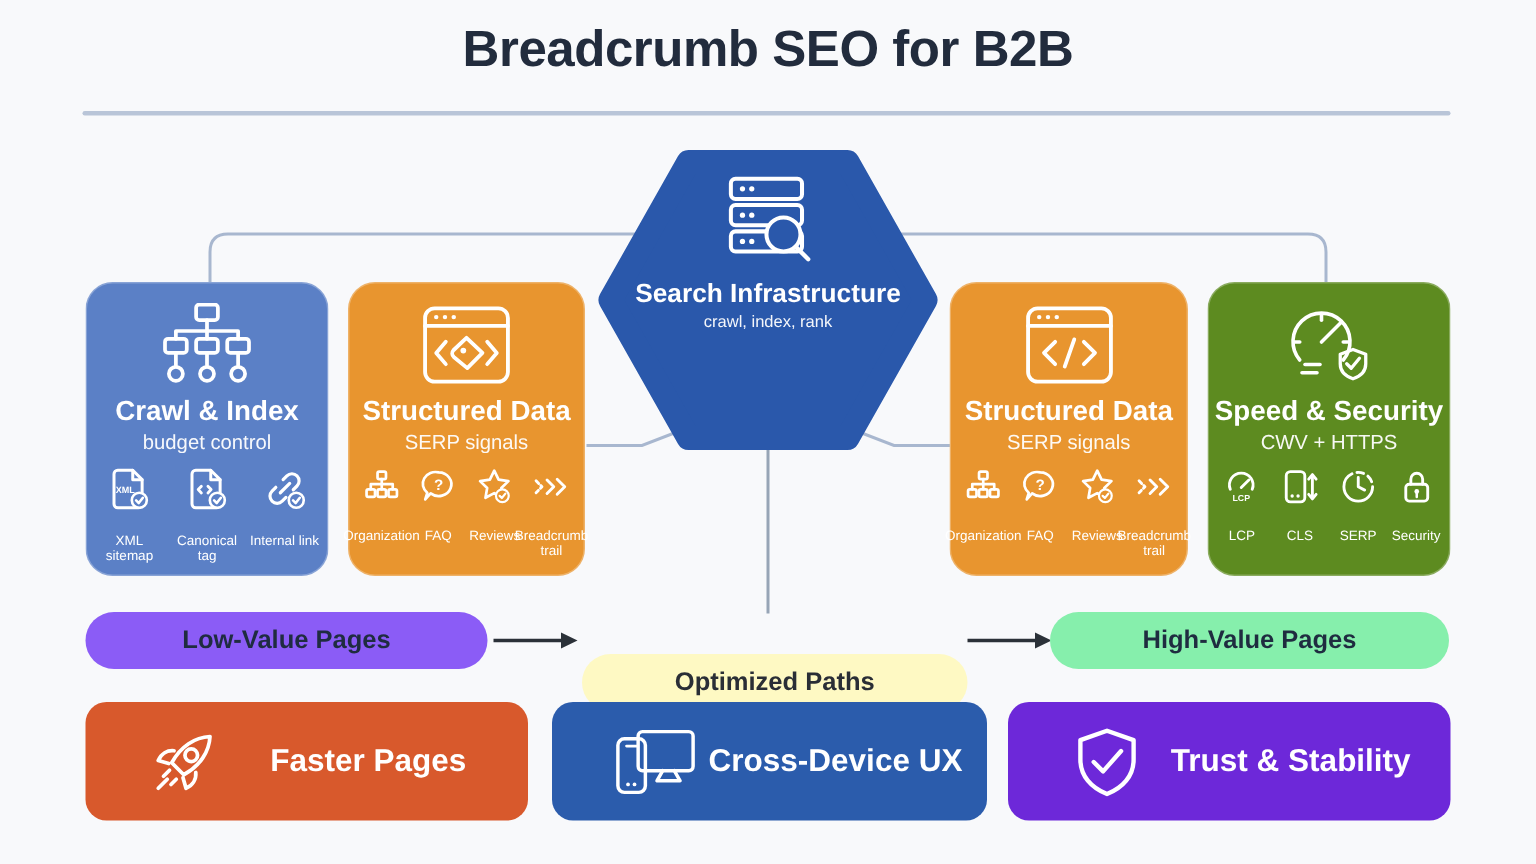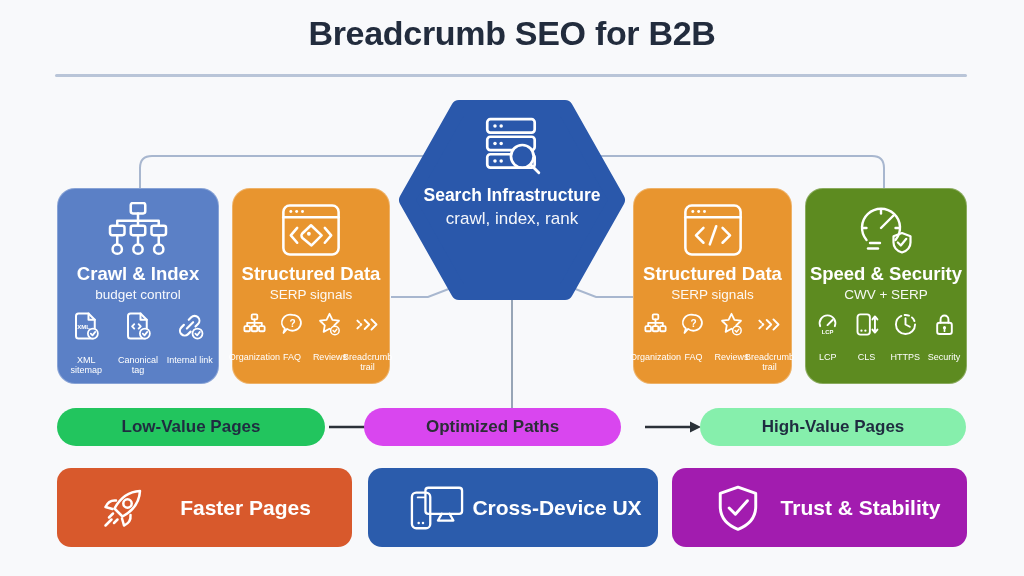--- a/index.html
+++ b/index.html
@@ -18,21 +18,21 @@
   }
   .connectors { position:absolute; top:0; left:0; z-index:1; }
   .flow-arrow { position:absolute; z-index:2; }
 
   
   .hexagon { position:absolute; left:397px; top:98px; width:230px; height:205px; z-index:3; }
   .hexagon .hex-bg { position:absolute; left:0; top:0; }
   .hex-content { position:absolute; left:0; top:0; width:100%; height:100%;
     display:flex; flex-direction:column; align-items:center; padding-top:17px; }
   .hex-title { font-size:17.5px; font-weight:700; margin-top:8px; }
-  .hex-sub { font-size:17px; margin-top:3px; opacity:.95; }
+  .hex-sub { font-size:11px; margin-top:3px; opacity:.95; }
 
   
   .card {
     position:absolute; top:188px; height:196px; border-radius:18px; z-index:2;
     display:flex; flex-direction:column; align-items:center; padding-top:13px;
     text-align:center; border:1.5px solid rgba(255,255,255,.28);
   }
   .card-blue   { left:57px;  width:162px; background:#5b80c6; }
   .card-orange-l{ left:232px; width:158px; background:#e8952f; }
   .card-orange-r{ left:633px; width:159px; background:#e8952f; }
@@ -42,32 +42,32 @@
   .card-items { display:flex; justify-content:center; gap:5px; margin-top:9px; width:100%; padding:0 5px; }
   .item { display:flex; flex-direction:column; align-items:center; flex:1; min-width:0; }
   .item-label { font-size:9px; font-weight:500; margin-top:14px; line-height:1.15; }
 
   
   .pill {
     position:absolute; top:408px; height:38px; border-radius:19px; z-index:2;
     display:flex; align-items:center; justify-content:center;
     font-size:17px; font-weight:700; color:#1f2c40;
   }
-  .pill-1 { left:57px;  width:268px; background:#22c55e; }
-  .pill-2 { left:364px; width:257px; background:#d946ef; color:#2a2e36; }
+  .pill-1 { left:57px;  width:268px; background:#8b5cf6; }
+  .pill-2 { left:388px; width:257px; background:#fef9c3; color:#2a2e36;margin-top:28px; }
   .pill-3 { left:700px; width:266px; background:#86efac; }
 
   
   .banner {
     position:absolute; top:468px; height:79px; border-radius:14px; z-index:2;
     display:flex; align-items:center; padding-left:42px;
   }
   .banner-1 { left:57px;  width:295px; background:#d8592c; }
   .banner-2 { left:368px; width:290px; background:#2b5cac; }
-  .banner-3 { left:672px; width:295px; background:#a21caf; }
+  .banner-3 { left:672px; width:295px; background:#6d28d9; }
   .banner-label { flex:1; text-align:center; font-size:21px; font-weight:700; margin-right:8px; }
 
   svg { display:block; }
   .ic { stroke:#fff; fill:none; stroke-linecap:round; stroke-linejoin:round; }
   .ic-txt { fill:#fff; stroke:none; font-weight:700; font-family:"Liberation Sans",sans-serif; }
 </style>
 </head>
 <body>
 
 <div class="canvas">
@@ -295,21 +295,21 @@
         <line x1="27" y1="7.5" x2="27" y2="11.5"></line>
         <line x1="45.5" y1="26" x2="41.5" y2="26"></line>
         <line x1="27" y1="26" x2="39.5" y2="13.5"></line>
         <line x1="16" y1="41" x2="26" y2="41"></line>
         <line x1="14" y1="46.5" x2="24" y2="46.5"></line>
       </g>
       <path d="M48,31 l8.5,3.2 v6.3 c0,5.2 -3.6,8.4 -8.5,10 c-4.9,-1.6 -8.5,-4.8 -8.5,-10 v-6.3 z" fill="#5d8b20" class="ic" stroke-width="2.2"></path>
       <polyline points="43.8,40.5 46.8,43.5 52.3,36.8" class="ic" stroke-width="2.2"></polyline>
     </svg>
     <div class="card-title">Speed &amp; Security</div>
-    <div class="card-sub">CWV + SERP</div>
+    <div class="card-sub">CWV + HTTPS</div>
     <div class="card-items">
       <div class="item">
         <svg width="27" height="27" viewBox="0 0 24 24">
           <path d="M5.5,13.5 A7,7 0 1 1 18.5,13.5" class="ic" stroke-width="1.7"></path>
           <line x1="12" y1="12.5" x2="16.5" y2="8" class="ic" stroke-width="1.7"></line>
           <text x="12" y="20.5" class="ic-txt" font-size="5.2" text-anchor="middle">LCP</text>
         </svg>
         <div class="item-label">LCP</div>
       </div>
       <div class="item">
@@ -323,21 +323,21 @@
             <polyline points="17.3,16.5 19.5,19.2 21.7,16.5"></polyline>
           </g>
         </svg>
         <div class="item-label">CLS</div>
       </div>
       <div class="item">
         <svg width="27" height="27" viewBox="0 0 24 24">
           <circle cx="12" cy="12" r="8.5" class="ic" stroke-width="1.7" stroke-dasharray="36 3 4 3 4 3"></circle>
           <polyline points="12,6.5 12,12 15.8,14" class="ic" stroke-width="1.7"></polyline>
         </svg>
-        <div class="item-label">HTTPS</div>
+        <div class="item-label">SERP</div>
       </div>
       <div class="item">
         <svg width="27" height="27" viewBox="0 0 24 24">
           <rect x="5.5" y="10.5" width="13" height="10" rx="2" class="ic" stroke-width="1.7"></rect>
           <path d="M8.5,10.5 v-3 a3.5,3.5 0 0 1 7,0 v3" class="ic" stroke-width="1.7"></path>
           <circle cx="12" cy="14.8" r="1.4" fill="#fff"></circle>
           <line x1="12" y1="16" x2="12" y2="18" class="ic" stroke-width="1.5"></line>
         </svg>
         <div class="item-label">Security</div>
       </div>

